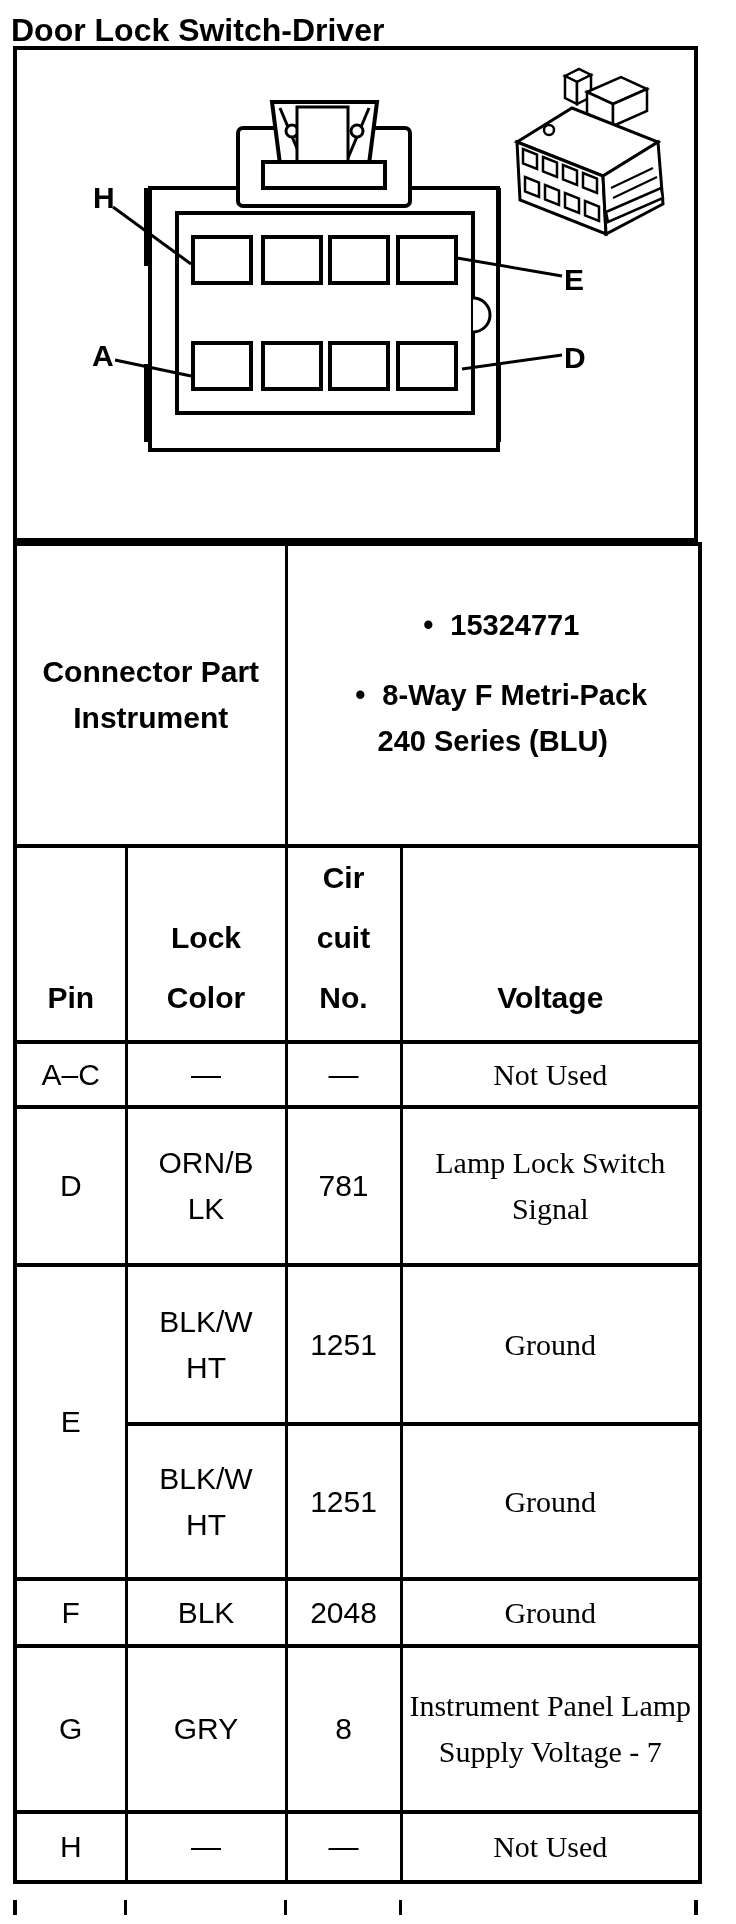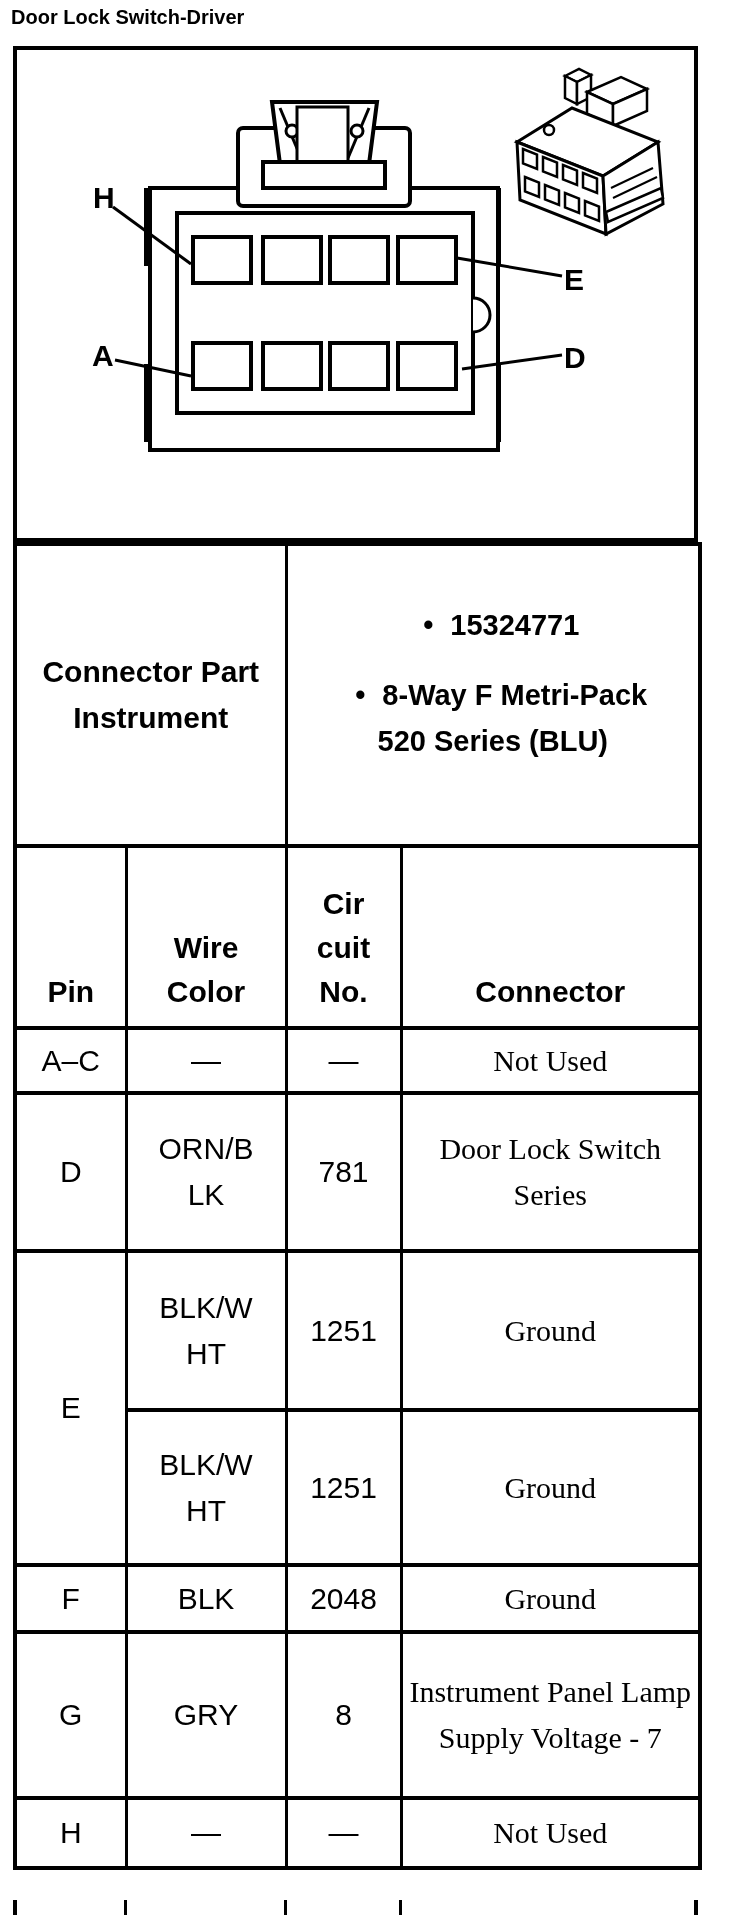--- a/index.html
+++ b/index.html
@@ -2,41 +2,41 @@
 <html><head>
 <meta charset="utf-8">
 <style>
   html,body{margin:0;padding:0;background:#fff;}
   body{
     position:relative;width:736px;height:1924px;overflow:hidden;
     font-family:"Liberation Sans",sans-serif;color:#000;
     -webkit-font-smoothing:antialiased;
   }
   .page-title{
-    position:absolute;left:11px;top:6px;
-    font-size:20px;font-weight:bold;letter-spacing:0;white-space:nowrap;
+    position:absolute;left:11px;top:12px;
+    font-size:32px;font-weight:bold;letter-spacing:0;white-space:nowrap;
   }
   .figure-svg{position:absolute;left:13px;top:46px;}
   .figure-svg text{font-family:"Liberation Sans",sans-serif;font-weight:bold;font-size:30px;}
 
   table.pin-table{
     position:absolute;left:13px;top:542px;width:685px;
     border-collapse:collapse;table-layout:fixed;
     font-size:30px;
   }
   table.pin-table td{
     border:3px solid #000;border-top-width:4px;border-bottom-width:4px;
     text-align:center;vertical-align:middle;padding:0;
     line-height:46px;
   }
   table.pin-table{border:4px solid #000;}
   .prewrap{white-space:pre-line;}
   td.cell-function{text-align:left;padding-left:14px;padding-right:12px;font-family:Liberation Serif, serif;}
   tr.r-header td{
-    vertical-align:bottom;font-weight:bold;padding-bottom:12px;line-height:44px;
+    vertical-align:bottom;font-weight:bold;padding-bottom:12px;line-height:60px;
   }
   td.cell-partinfo-label{
     font-weight:bold;line-height:40px;padding:0 10px;
   }
   td.cell-partinfo-bullets{
     text-align:left;vertical-align:top;padding:20px 12px 0 16px;
     font-weight:bold;font-size:29px;line-height:44px;
   }
   .bullet-item{margin:0 0 24px 0;}
   .bullet-glyph{display:inline-block;width:44px;}
@@ -148,45 +148,45 @@
   </colgroup>
   <tbody>
     <tr style="height:302px;">
       <td colspan="2" class="cell-partinfo-label">Connector Part Instrument</td>
       <td colspan="2" class="cell-partinfo-bullets">
         <div class="bullet-item">
           <span class="bullet-glyph">•</span><span class="bullet-text">15324771</span>
         </div>
         <div class="bullet-item">
           <span class="bullet-glyph">•</span><span class="bullet-text">8-Way F Metri-Pack
-520 Series (BLU)</span>
+240 Series (BLU)</span>
         </div>
       </td>
     </tr>
     <tr class="r-header" style="height:182px;">
       <td class="prewrap">Pin</td>
-      <td class="prewrap">Wire
+      <td class="prewrap">Lock
 Color</td>
       <td class="prewrap">Cir
 cuit
 No.</td>
-      <td class="prewrap">Connector</td>
+      <td class="prewrap">Voltage</td>
     </tr>
     <tr style="height:65px;">
       <td>A–C</td>
       <td>—</td>
       <td>—</td>
       <td class="cell-function">Not Used</td>
     </tr>
     <tr style="height:158px;">
       <td>D</td>
       <td class="prewrap">ORN/B
 LK</td>
       <td>781</td>
-      <td class="cell-function">Door Lock Switch Series</td>
+      <td class="cell-function">Lamp Lock Switch Signal</td>
     </tr>
     <tr style="height:159px;">
       <td rowspan="2">E</td>
       <td class="prewrap">BLK/W
 HT</td>
       <td>1251</td>
       <td class="cell-function">Ground</td>
     </tr>
     <tr style="height:155px;">
       <td class="prewrap">BLK/W

